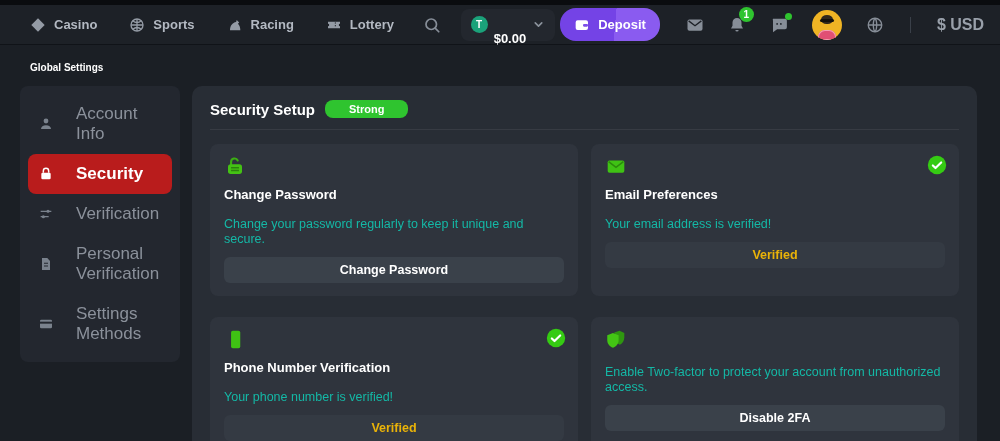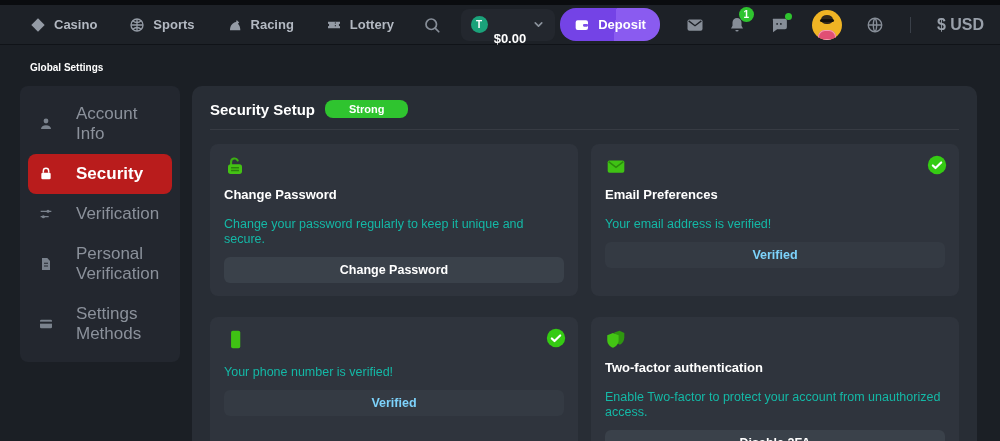--- a/index.html
+++ b/index.html
@@ -81,21 +81,21 @@
   .cards { display:grid; grid-template-columns:1fr 1fr; column-gap:13px; row-gap:21px; }
   .card { background:var(--card-bg,#2f343d); border-radius:8px; padding:12px 14px 13px; position:relative; }
   .card-icon { height:21px; display:flex; }
   .card-icon svg { width:22px; height:21px; }
   .check-badge { position:absolute; top:11px; right:12px; width:20px; height:20px; }
   .card-title { margin-top:10px; font-size:13px; font-weight:700; color:#fff; }
   .card-desc { margin-top:15px; font-size:12.5px; line-height:15px; color:#14b8a6; }
   .card-btn { margin-top:10px; width:100%; height:26px; border:none; border-radius:6px;
     background:#3a414a; display:flex; align-items:center; justify-content:center;
     font-size:12.5px; font-weight:700; cursor:pointer; font-family:inherit; color:#fff; }
-  .card-btn.muted { background:#343a43; color:#7dd3fc; }
+  .card-btn.muted { background:#343a43; color:#eab308; }
 </style>
 </head>
 <body>
 
 <div class="top-strip"></div>
 
 <div class="navbar">
   <div class="nav-left">
     <div class="nav-item">
       <svg viewBox="0 0 24 24" fill="currentColor">
@@ -271,31 +271,31 @@
         <div class="card">
           <div class="card-icon">
             <svg viewBox="0 0 24 24">
                 <rect x="7.5" y="2" width="10.5" height="20" rx="2" fill="#3fc214"></rect>
               </svg>
           </div>
           <svg class="check-badge" viewBox="0 0 24 24">
               <circle cx="12" cy="12" r="11" fill="#35cb13"></circle>
               <path d="M7 12.5l3.2 3.2L17 9" stroke="#fff" stroke-width="2.6" fill="none" stroke-linecap="round" stroke-linejoin="round"></path>
             </svg>
+          <div class="card-title">Phone Number Verification</div>
           <div class="card-desc">Your phone number is verified!</div>
           <button class="card-btn muted">Verified</button>
         </div>
 
         <div class="card">
           <div class="card-icon">
             <svg viewBox="0 0 24 24">
                 <path d="M10 4l6-2 5.5 2.5v5c0 4-2 6.8-5 8.5l-3-1.5z" fill="#2f9610"></path>
                 <path d="M8.5 4.5L15 7v5.5c0 4.5-2.6 7.3-6.5 9C4.6 19.8 2 17 2 12.5V7z" fill="#43c514"></path>
               </svg>
           </div>
-          <div class="card-title">Two-factor authentication</div>
           <div class="card-desc">Enable Two-factor to protect your account from unauthorized access.</div>
           <button class="card-btn">Disable 2FA</button>
         </div>
       </div>
     </div>
   </div>
 </div>
 
 </body></html>

